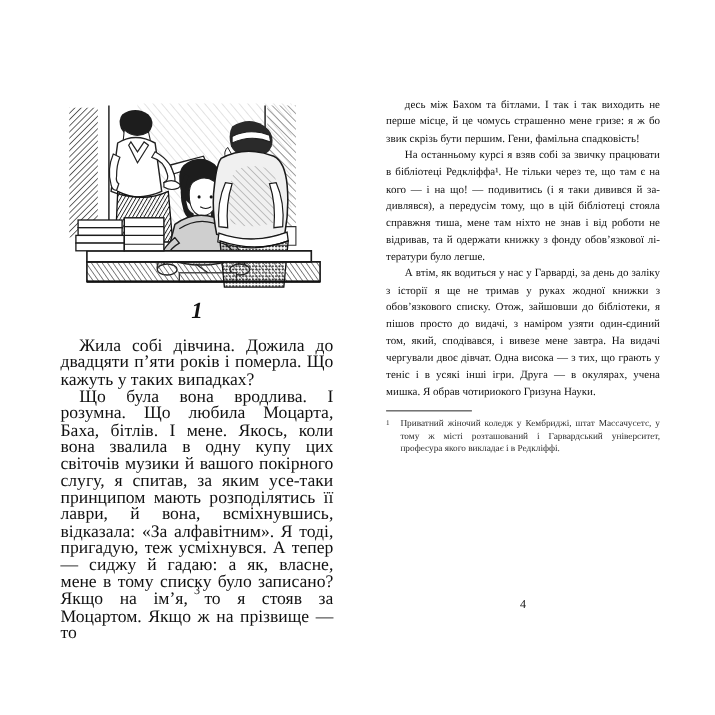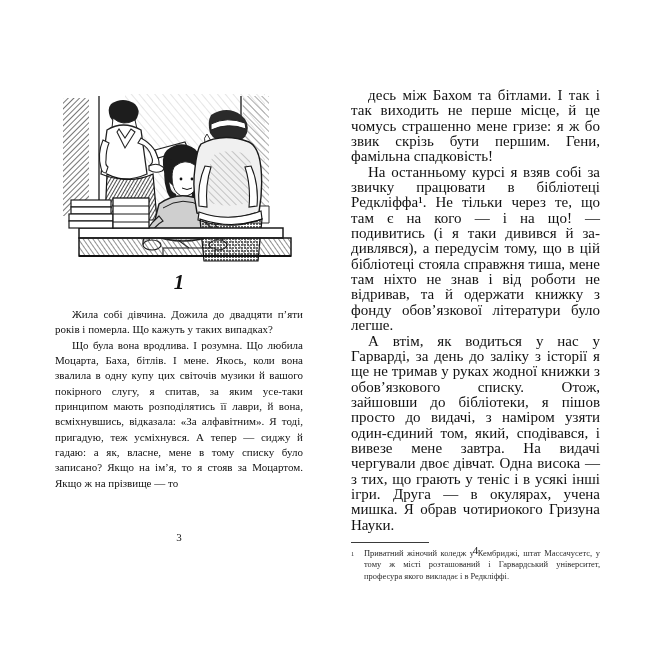--- a/index.html
+++ b/index.html
@@ -54,33 +54,33 @@
     font-weight: 700;
     font-size: 21px;
     line-height: 1;
     margin: 9px 0 14px 0;
     color: #111;
     letter-spacing: 0;
   }
 
   
   .body-text {
-    font-size: 11px;
+    font-size: 16px;
     line-height: 15.35px;
     text-align: justify;
     text-justify: inter-word;
     color: #111111;
     hyphens: manual;
   }
   .body-text p {
     margin: 0;
     text-indent: 17px;
   }
   .page-right .body-text {
-    font-size: 15px;
+    font-size: 10px;
     line-height: 15.35px;
   }
 
   
   .footnote-block {
     margin-top: 9px;
   }
   .footnote-rule {
     width: 78px;
     height: 1px;

